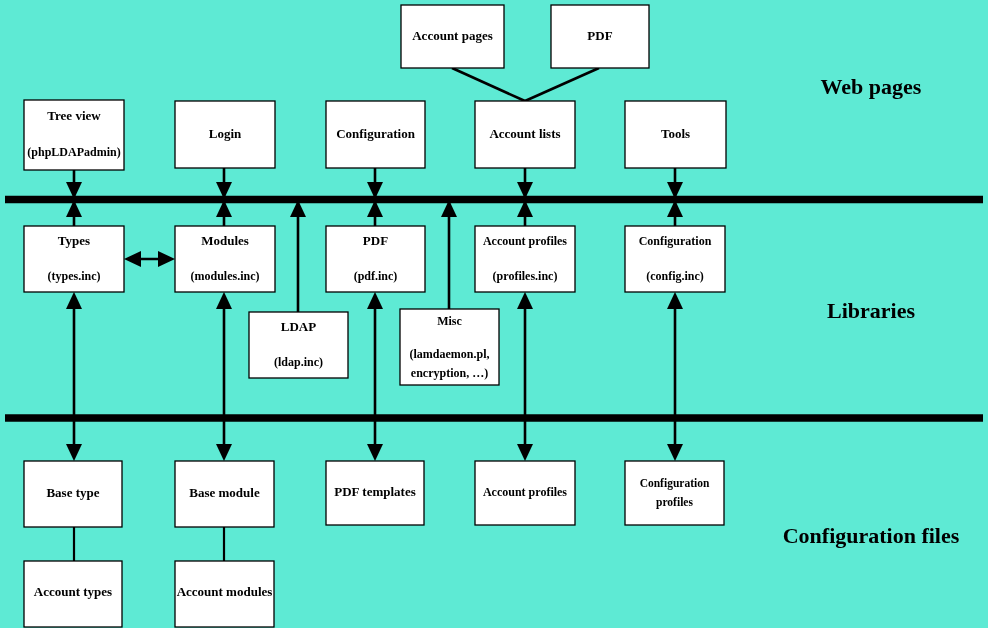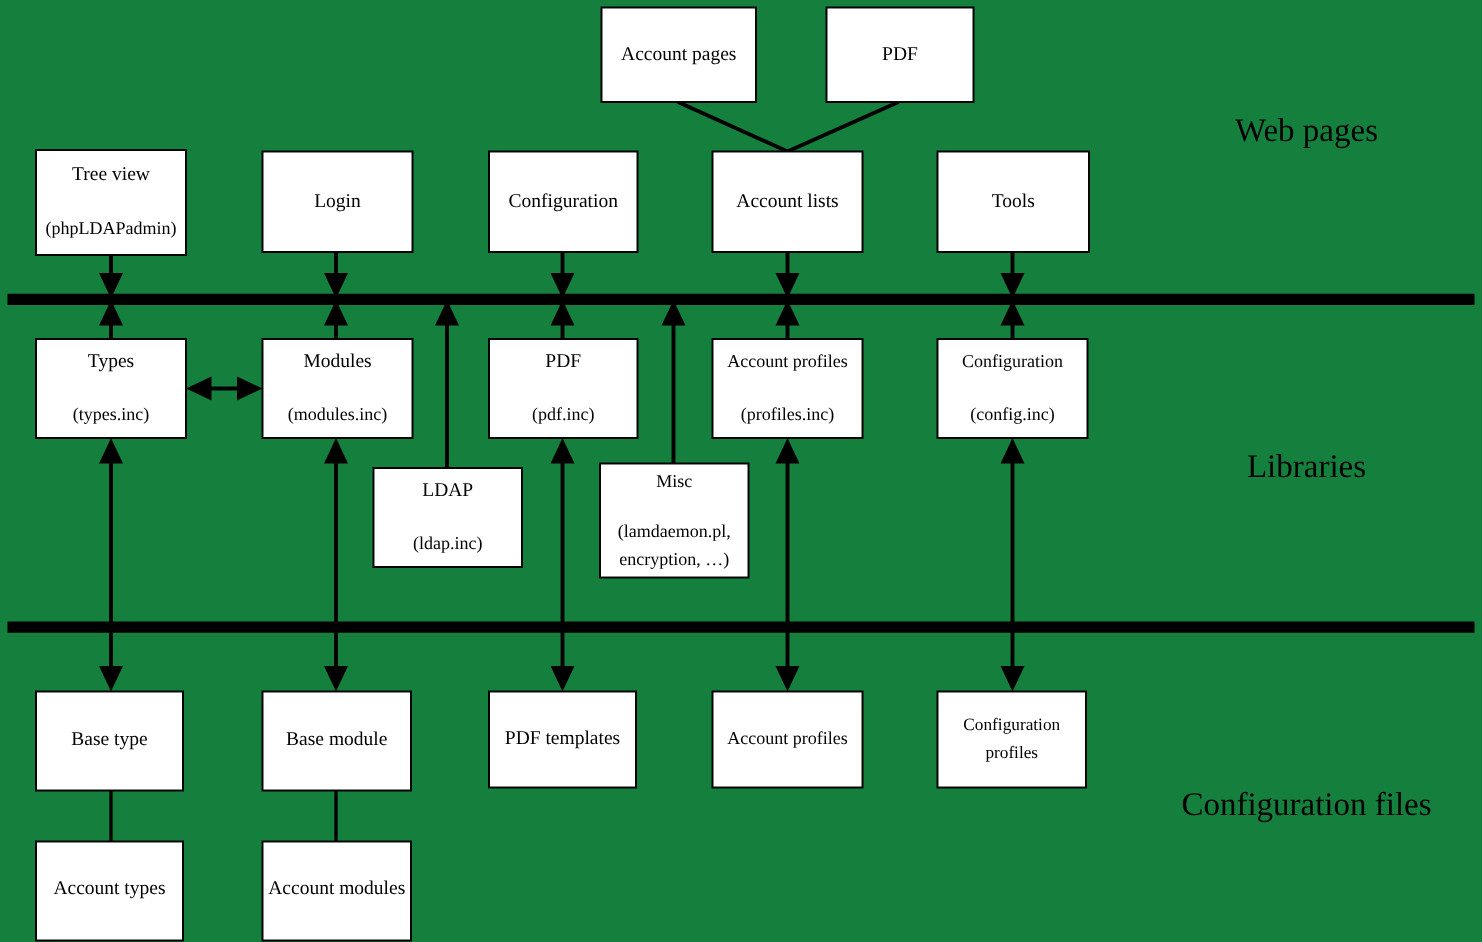--- a/index.html
+++ b/index.html
@@ -4,23 +4,24 @@
 <style>
   html, body {
     margin: 0;
     padding: 0;
     background: #ffffff;
   }
   #canvas-wrap {
     position: relative;
     width: 988px;
     height: 628px;
-    background: #15803d;
+    background: #5eead4;
     overflow: hidden;
     font-family: "Liberation Serif", "DejaVu Serif", serif;
+    font-weight: bold;
   }
   svg#diagram {
     display: block;
     width: 988px;
     height: 628px;
   }
   .node-box {
     fill: #ffffff;
     stroke: #000000;
     stroke-width: 1.3;

